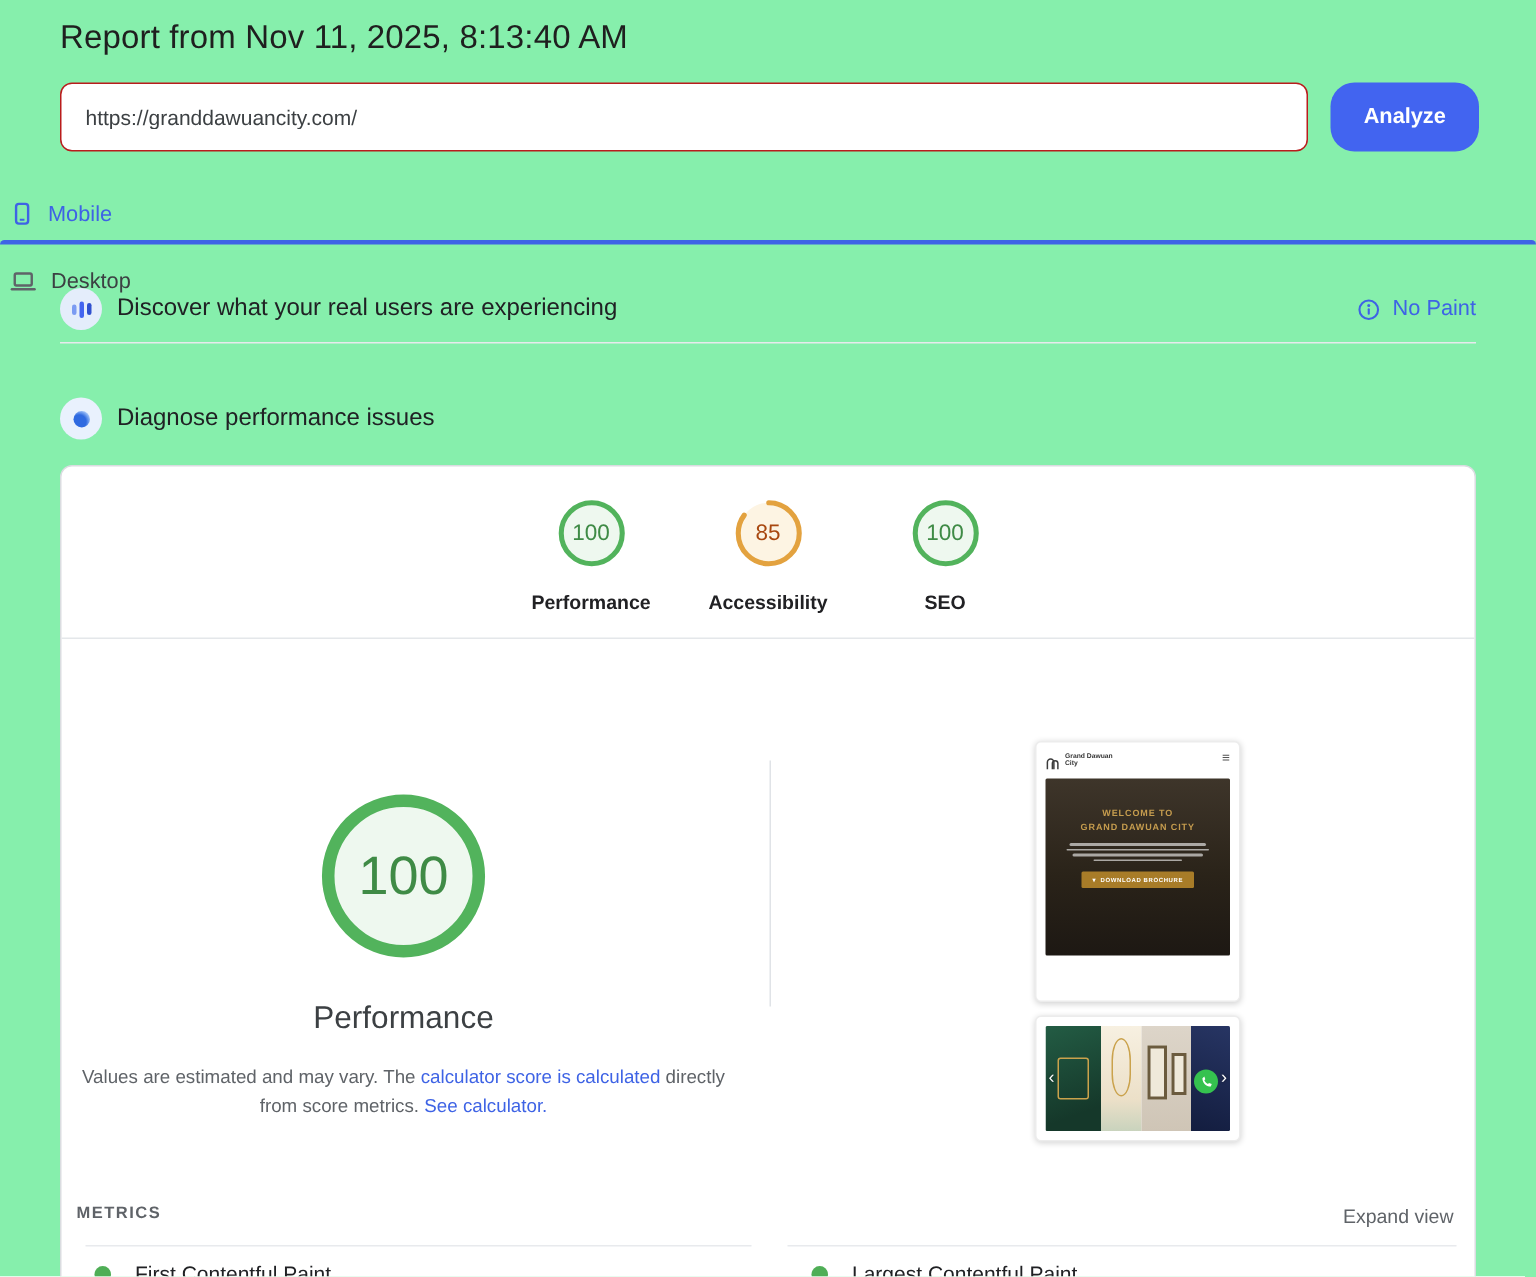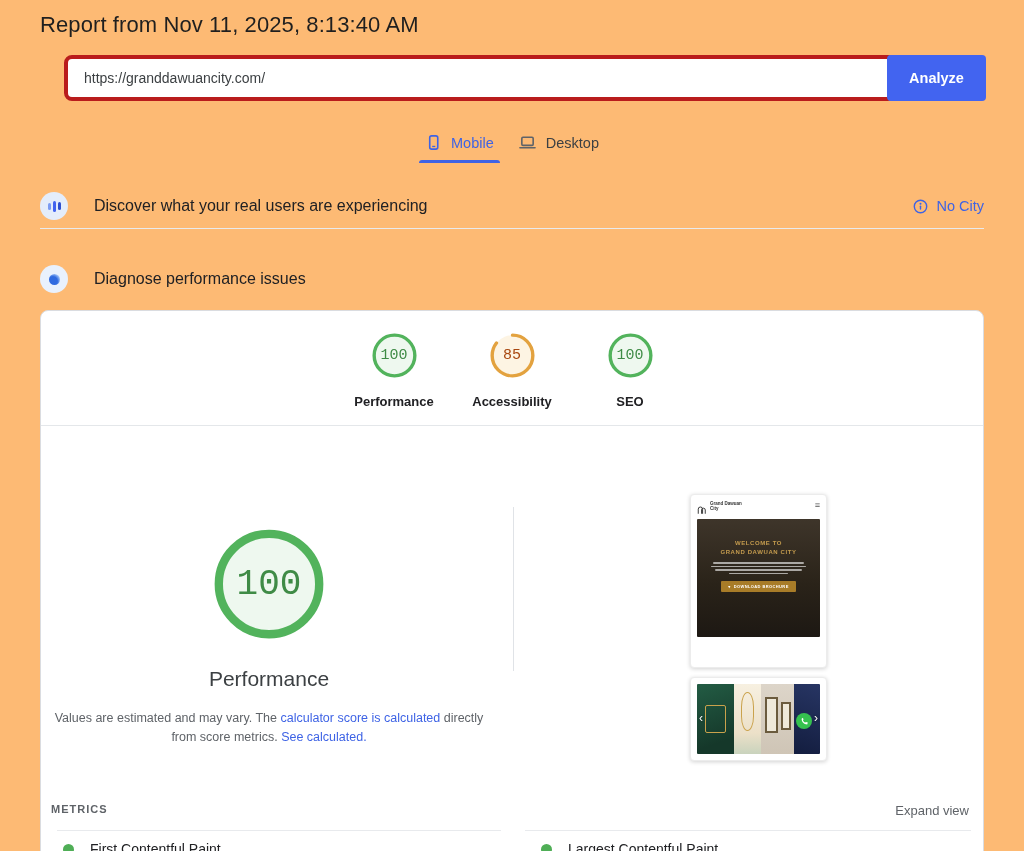--- a/index.html
+++ b/index.html
@@ -1,41 +1,41 @@
 <!DOCTYPE html>
 <html><head>
 <meta charset="utf-8">
 <style>
   * { margin:0; padding:0; box-sizing:border-box; }
   html,body { background:#fff; }
   .page {
     position:relative; width:1024px; height:851px; overflow:hidden;
-    background:#fdba74; font-family:"Liberation Sans", sans-serif; color:#202124;
+    background:#86efac; font-family:"Liberation Sans", sans-serif; color:#202124;
   }
   
   .title { position:absolute; left:40px; top:12px; font-size:22px; font-weight:500; color:#1f1f1f; letter-spacing:.1px; }
   .url-input {
     position:absolute; left:40px; top:55px; width:832px; height:46px;
-    border:4px solid #b91c1c; border-radius:8px; padding:0 16px;
-    font-family:"Liberation Sans",sans-serif; font-size:14px; color:#3c4043; outline:none;margin-left:24px;
+    border:1px solid #b91c1c; border-radius:8px; padding:0 16px;
+    font-family:"Liberation Sans",sans-serif; font-size:14px; color:#3c4043; outline:none;
   }
   .analyze-btn {
     position:absolute; left:887px; top:55px; width:99px; height:46px;
-    background:#4264f0; color:#fff; border:none; border-radius:4px;
+    background:#4264f0; color:#fff; border:none; border-radius:16px;
     font-family:"Liberation Sans",sans-serif; font-size:14.5px; font-weight:600; cursor:pointer;
   }
   
-  .tabs { position:absolute; top:130px; left:0; width:100%; display:flex; justify-content:center; gap:12px; }
+  .tabs { position:absolute; top:130px; left:0; width:100%; display:flex; justify-content:center; gap:12px;flex-direction:column; }
   .tab { display:flex; align-items:center; gap:9px; font-size:14.5px; padding:4px 6px 12px 6px; position:relative; cursor:pointer; }
   .tab.active { color:#3e63e5; font-weight:500; }
   .tab.inactive { color:#3c4043; }
   .tab.active::after { content:""; position:absolute; left:0; right:0; bottom:0; height:3px; border-radius:3px 3px 0 0; background:#3e63e5; }
   .tab svg { display:block; }
   
-  .section-row { position:absolute; left:40px; right:40px; display:flex; align-items:center; gap:26px; }
+  .section-row { position:absolute; left:40px; right:40px; display:flex; align-items:center; gap:10px; }
   .row-field { top:188px; height:36px; }
   .row-lab { top:261px; height:36px;align-items:center; }
   .section-icon { width:28px; height:28px; border-radius:50%; flex:0 0 28px; display:flex; align-items:center; justify-content:center; }
   .crux-bg { background:#e4edfb; gap:2px; }
   .crux-bg i { display:block; width:3px; border-radius:2px; background:#4264f0; }
   .crux-bg i:nth-child(1){height:7px; background:#7b9bf2;}
   .crux-bg i:nth-child(2){height:11px;}
   .crux-bg i:nth-child(3){height:8px; background:#2f50cf;}
   .lh-bg { background:#e9f1fd; }
   .lh-dot { width:11px; height:11px; border-radius:50%; background:radial-gradient(circle at 35% 65%, #2f6ae0 0 45%, #9ec1f7 75%, #cfe0fa 100%); }
@@ -45,21 +45,21 @@
   
   .card {
     position:absolute; left:40px; top:310px; width:944px; height:600px;
     border:1px solid #dadce0; border-radius:8px; background:#fff;
   }
   .gauges-row { position:absolute; top:21px; left:0; width:100%; display:flex; justify-content:center; }
   .gauge-item { width:118px; display:flex; flex-direction:column; align-items:center; cursor:pointer; }
   .gauge-box { position:relative; width:47px; height:47px; }
   .gauge-box svg { position:absolute; inset:0; width:100%; height:100%; }
   .gauge-score { position:absolute; inset:0; display:flex; align-items:center; justify-content:center;
-    font-family:Liberation Mono, monospace; font-size:15px;text-align:right; }
+    font-family:Liberation Sans, sans-serif; font-size:15px;text-align:right; }
   .gauge-label { margin-top:15px; font-size:13px; font-weight:600; color:#212124; }
   .gauges-hr { position:absolute; top:114px; left:0; right:0; height:1px; background:#e4e7ea; }
   
   .big-gauge { position:absolute; left:170px; top:215px; width:116px; height:116px; }
   .big-gauge .gauge-score { font-size:36px; }
   .big-gauge-label { position:absolute; left:0; top:356px; width:456px; text-align:center; font-size:21px; color:#3c4043; }
   .disclaimer { position:absolute; left:12px; top:398px; width:432px; text-align:center; font-size:12.5px; line-height:1.55; color:#5f6368; }
   .disclaimer a { color:#3e63e5; text-decoration:none; cursor:pointer; }
   
   .legend { position:absolute; left:0; top:456px; width:456px; display:flex; justify-content:center; gap:36px; }
@@ -153,21 +153,21 @@
       </span>
     <span class="section-title">Discover what your real users are experiencing</span>
     <span class="no-data">
       <span style="display:flex;">
         <svg width="15" height="15" viewBox="0 0 15 15">
             <circle cx="7.5" cy="7.5" r="6.2" fill="none" stroke="#3e63e5" stroke-width="1.4"></circle>
             <circle cx="7.5" cy="4.7" r="1" fill="#3e63e5"></circle>
             <rect x="6.8" y="6.5" width="1.4" height="4.3" rx="0.7" fill="#3e63e5"></rect>
           </svg>
       </span>
-      <span>No City</span>
+      <span>No Paint</span>
     </span>
   </div>
   <div class="hr-top"></div>
 
   <div class="section-row row-lab">
     <span class="section-icon lh-bg">
         <span class="lh-dot"></span>
       </span>
     <span class="section-title">Diagnose performance issues</span>
   </div>
@@ -210,21 +210,21 @@
 
     <div class="gauge-box big-gauge">
         <svg viewBox="0 0 104 104">
           <circle cx="52" cy="52" r="45" fill="#eef8ef"></circle>
           <circle cx="52" cy="52" r="45" fill="none" stroke="#52b35c" stroke-width="7.5" stroke-linecap="round" stroke-dasharray="282.74 282.74" transform="rotate(-90 52 52)"></circle>
         </svg>
         <span class="gauge-score" style="color:#3f8b46">100</span>
       </div>
     <div class="big-gauge-label">Performance</div>
 
-    <div class="disclaimer"><span>Values are estimated and may vary. The </span><a>calculator score is calculated</a><span> directly from score metrics. </span><a>See calculated.</a></div>
+    <div class="disclaimer"><span>Values are estimated and may vary. The </span><a>calculator score is calculated</a><span> directly from score metrics. </span><a>See calculator.</a></div>
 
 
     <div class="v-divider"></div>
 
     <div class="thumb thumb1">
       <div class="mini-header">
         <span class="mini-logo">
           <svg width="10" height="10" viewBox="0 0 12 12">
               <path d="M1.5 10.5 V5 a2.6 2.6 0 0 1 5.2 0 V10.5" fill="none" stroke="#3c3c3c" stroke-width="1.2"></path>
               <path d="M5.5 10.5 V6 a2.2 2.2 0 0 1 4.4 0 V10.5" fill="none" stroke="#3c3c3c" stroke-width="1.2"></path>

